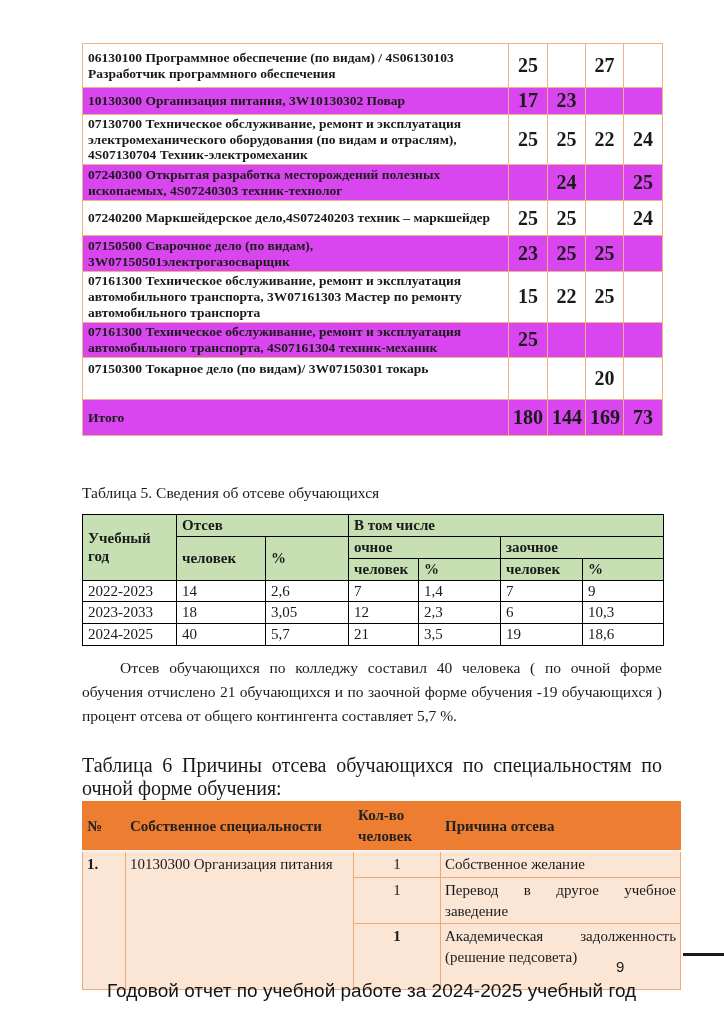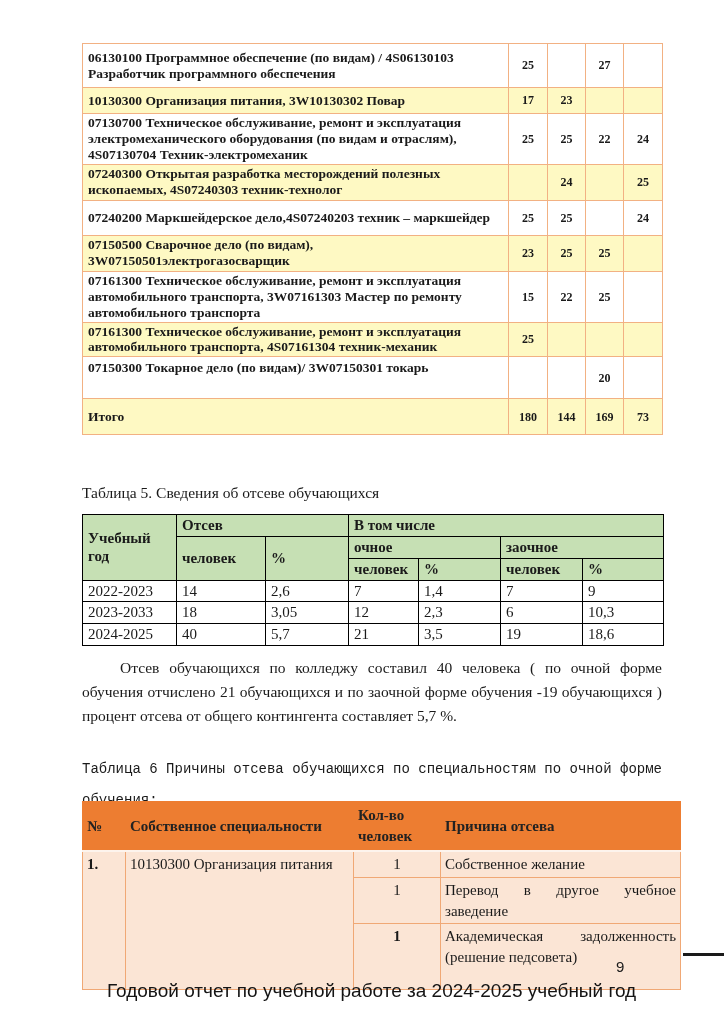--- a/index.html
+++ b/index.html
@@ -8,39 +8,39 @@
     margin:0 auto;overflow:hidden;
     font-family:"Liberation Serif","DejaVu Serif",serif;color:#1a1a1a;
   }
   table{border-collapse:collapse;table-layout:fixed;}
   td,th{padding:1px 4px;vertical-align:middle;overflow:hidden;}
 
   
   .tbl-enroll{position:absolute;left:82px;top:43px;width:580px;}
   .tbl-enroll td{border:1px solid #f2b183;font-weight:bold;font-size:13.5px;line-height:1.18;}
   .tbl-enroll td.lbl{text-align:left;padding-left:5px;padding-right:6px;}
-  .tbl-enroll td.num{text-align:center;font-size:12px;}
-  .row-shaded td{background:#fef9c3;}
+  .tbl-enroll td.num{text-align:center;font-size:20px;}
+  .row-shaded td{background:#d946ef;}
   .row-plain td{background:#ffffff;}
 
   
   .cap5{position:absolute;left:82px;top:484px;width:580px;font-size:15.5px;}
   .tbl5{position:absolute;left:82px;top:514px;width:581px;}
   .tbl5 td{border:1px solid #000;font-size:15px;line-height:1.25;text-align:left;padding-left:5px;}
   .tbl5 .hdr{background:#c6e0b4;font-weight:bold;}
   .tbl5 .h1{height:21px;} .tbl5 .h2{height:21px;} .tbl5 .h3{height:22px;}
   .tbl5 .dr{height:20px;background:#fff;border-radius:8px;}
 
   
   .para{position:absolute;left:82px;top:656px;width:580px;font-size:15.5px;
         line-height:24px;text-align:justify;text-indent:38px;}
 
   
-  .cap6{position:absolute;left:82px;top:754px;width:580px;font-size:14px;
-        line-height:31px;text-align:justify;font-family:Liberation Mono, monospace;}
+  .cap6{position:absolute;left:82px;top:754px;width:580px;font-size:20px;
+        line-height:23px;text-align:justify;}
   .tbl6{position:absolute;left:82px;top:801px;width:598px;}
   .tbl6 td{border:1px solid #f0a875;font-size:15px;line-height:21px;}
   .tbl6 .hd td{background:#ed7d31;font-weight:bold;color:#222;height:46px;
                vertical-align:middle;border-color:#ed7d31;border-bottom:2px solid #fdf4ed;}
   .tbl6 .bd td{background:#fbe5d5;}
   .tbl6 td.top{vertical-align:top;padding-top:2px;}
   .tbl6 td.cnt{text-align:center;vertical-align:top;padding-top:2px;}
   .tbl6 td.rsn{text-align:justify;vertical-align:top;padding-top:2px;}
   .tbl6 .r1 td{height:22px;} .tbl6 .r2 td{height:42px;} .tbl6 .r3 td{height:62px;}
   .tbl6 .b{font-weight:bold;}

